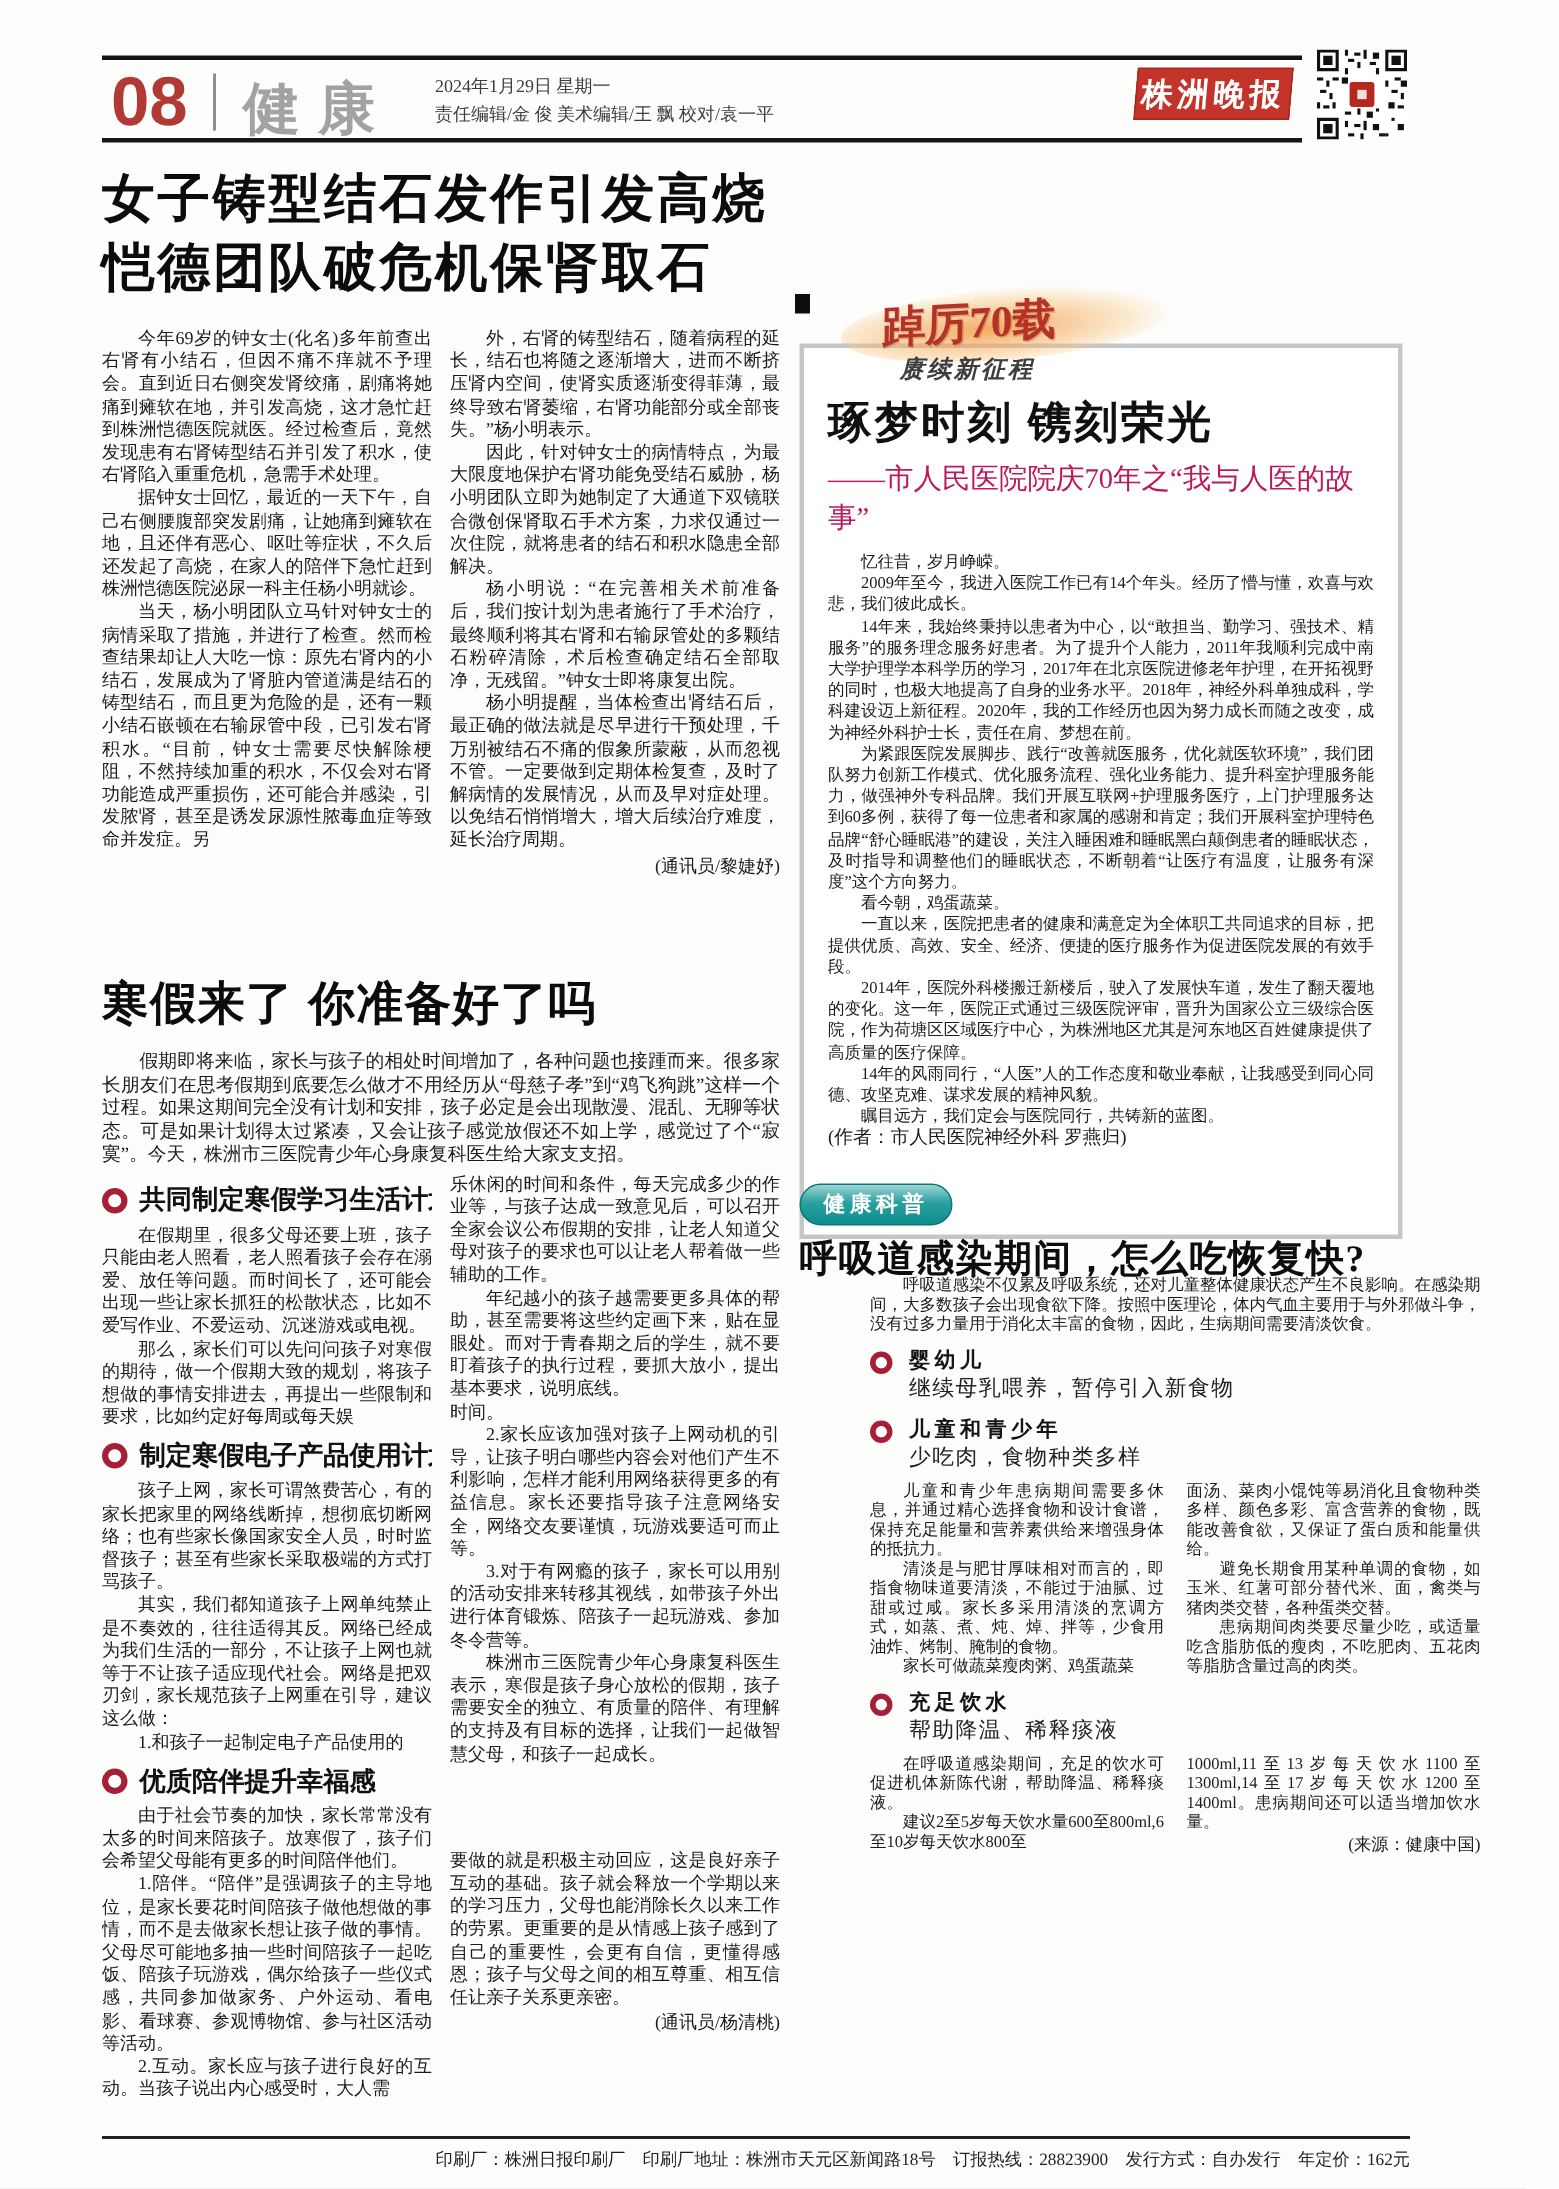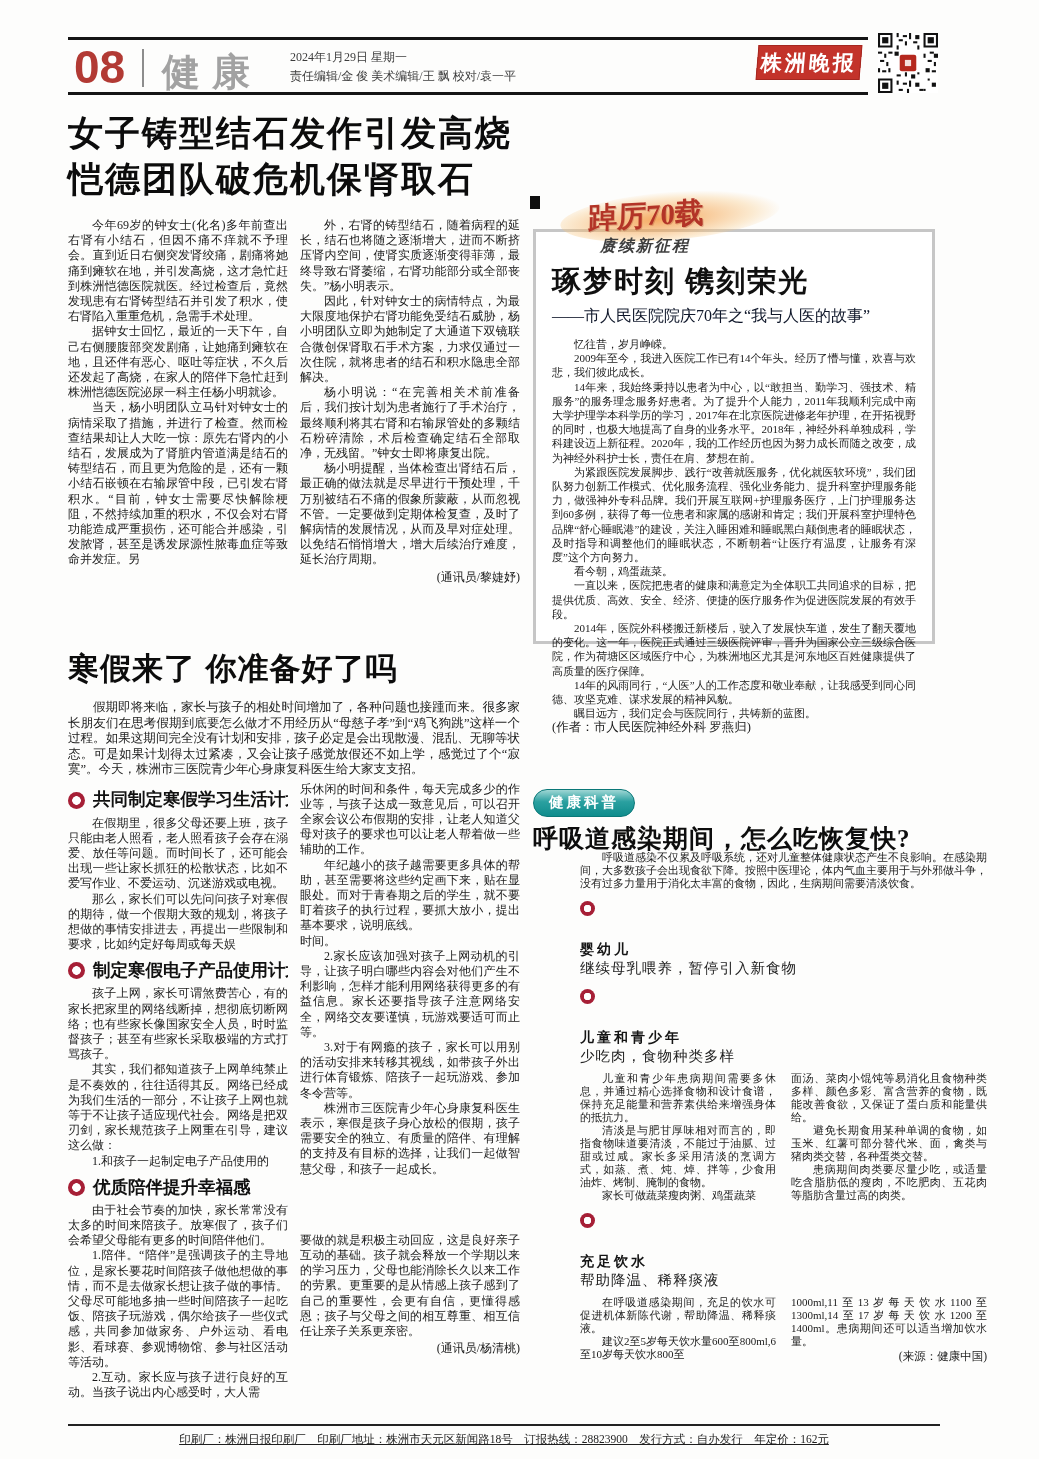--- a/index.html
+++ b/index.html
@@ -38,41 +38,41 @@
   .a3box{position:absolute;border:3px solid #c6c6c6;background:#fff;box-sizing:border-box;padding:6px 16px 6px;}
   .flame{position:absolute;border-radius:50%;
          background:radial-gradient(ellipse at 45% 55%, rgba(243,150,60,.8), rgba(248,199,128,.35) 55%, rgba(255,255,255,0) 72%);
          transform:rotate(-5deg);}
   .badge70{position:absolute;font-family:"Liberation Serif",serif;font-weight:bold;font-size:29px;color:#b33427;
            transform:rotate(-3deg) skewX(-4deg);text-shadow:1px 1px 0 rgba(150,40,20,.25);white-space:nowrap;}
   .badge70b{position:absolute;font-family:"Liberation Sans",sans-serif;font-weight:bold;font-style:italic;
             font-size:16px;color:#3f3f3f;letter-spacing:2px;white-space:nowrap;}
   .cornersq{position:absolute;background:#0e0e0e;}
   .a3title{font-family:"Liberation Serif",serif;font-weight:bold;font-size:29px;letter-spacing:2px;color:#101010;margin:24px 0 4px;}
-  .a3sub{font-size:16px;color:#0f172a;margin:0 0 10px;}
+  .a3sub{font-size:19px;color:#be185d;margin:0 0 10px;}
   .a3body p{margin:0;text-indent:2em;text-align:justify;font-size:11px;line-height:14.2px;color:#1b1b1b;}
   .a3body .byline{font-size:12.5px;text-indent:0;}
   
   .pill{display:inline-block;padding:3px 15px 4px;border-radius:14px;border:1px solid #0a7878;
         background:linear-gradient(180deg,#9ed6d4 0%,#2aa0a0 45%,#0f8c8c 100%);color:#fff;
         font-family:"Liberation Sans",sans-serif;font-weight:bold;font-size:14.5px;letter-spacing:3px;}
   .a4title{font-family:"Liberation Serif",serif;font-weight:bold;font-size:25px;letter-spacing:1px;color:#0d0d0d;}
   .a4flow{position:absolute;overflow:hidden;}
   .a4flow .bd,.a4flow p{font-size:11px;line-height:13px;}
-  .a4head{display:flex;gap:25px;margin:9px 0 6px;flex-direction:column;}
+  .a4head{display:flex;gap:11px;margin:9px 0 6px;}
   .donut2{width:15px;height:15px;border-radius:50%;flex:0 0 15px;margin-top:2px;
           background:radial-gradient(circle at 50% 50%, #fff 0 3.5px, #a61f36 4px 100%);}
   .a4h1{font-weight:bold;font-size:14px;letter-spacing:3px;color:#141414;line-height:18px;}
   .a4h2{font-size:14.5px;letter-spacing:1px;color:#222;line-height:19px;}
   .a4cols{display:flex;gap:15px;margin-bottom:2px;}
   .a4cols .col{width:196px;}
   .a4 .source{text-align:right;font-size:11.5px;margin:2px 0 0;}
   
   .footline{position:absolute;background:#222;height:2px;}
-  .foot{position:absolute;font-size:11.5px;color:#1e1e1e;text-align:center;white-space:nowrap;text-decoration:underline;}
+  .foot{position:absolute;font-size:11.5px;color:#1e1e1e;text-align:right;white-space:nowrap;}
   
   .qr{position:absolute;}
 </style>
 </head>
 <body>
 
 <div class="page">
 
   <div class="rule" style="left:68px;top:37px;width:800px;height:3px;"></div>
   <div class="rule" style="left:68px;top:92px;width:800px;height:3px;"></div>
@@ -194,21 +194,21 @@
         <p class="bd">2.家长应该加强对孩子上网动机的引导，让孩子明白哪些内容会对他们产生不利影响，怎样才能利用网络获得更多的有益信息。家长还要指导孩子注意网络安全，网络交友要谨慎，玩游戏要适可而止等。</p>
         <p class="bd">3.对于有网瘾的孩子，家长可以用别的活动安排来转移其视线，如带孩子外出进行体育锻炼、陪孩子一起玩游戏、参加冬令营等。</p>
         <p class="bd">株洲市三医院青少年心身康复科医生表示，寒假是孩子身心放松的假期，孩子需要安全的独立、有质量的陪伴、有理解的支持及有目标的选择，让我们一起做智慧父母，和孩子一起成长。</p>
         <p class="bd" style="margin-top:56px;text-indent:0;">要做的就是积极主动回应，这是良好亲子互动的基础。孩子就会释放一个学期以来的学习压力，父母也能消除长久以来工作的劳累。更重要的是从情感上孩子感到了自己的重要性，会更有自信，更懂得感恩；孩子与父母之间的相互尊重、相互信任让亲子关系更亲密。</p>
         <p class="bd byline">(通讯员/杨清桃)</p>
       </div>
     </div>
   </div>
 
   <div class="cornersq" style="left:530px;top:196px;width:10px;height:13px;"></div>
-  <div class="a3box" style="left:533px;top:229px;width:402px;height:415px;">
+  <div class="a3box" style="left:533px;top:229px;width:402px;height:597px;">
     <div class="a3title">琢梦时刻  镌刻荣光</div>
     <div class="a3sub">——市人民医院院庆70年之“我与人医的故事”</div>
     <div class="a3body">
       <p>忆往昔，岁月峥嵘。</p>
       <p>2009年至今，我进入医院工作已有14个年头。经历了懵与懂，欢喜与欢悲，我们彼此成长。</p>
       <p>14年来，我始终秉持以患者为中心，以“敢担当、勤学习、强技术、精服务”的服务理念服务好患者。为了提升个人能力，2011年我顺利完成中南大学护理学本科学历的学习，2017年在北京医院进修老年护理，在开拓视野的同时，也极大地提高了自身的业务水平。2018年，神经外科单独成科，学科建设迈上新征程。2020年，我的工作经历也因为努力成长而随之改变，成为神经外科护士长，责任在肩、梦想在前。</p>
       <p>为紧跟医院发展脚步、践行“改善就医服务，优化就医软环境”，我们团队努力创新工作模式、优化服务流程、强化业务能力、提升科室护理服务能力，做强神外专科品牌。我们开展互联网+护理服务医疗，上门护理服务达到60多例，获得了每一位患者和家属的感谢和肯定；我们开展科室护理特色品牌“舒心睡眠港”的建设，关注入睡困难和睡眠黑白颠倒患者的睡眠状态，及时指导和调整他们的睡眠状态，不断朝着“让医疗有温度，让服务有深度”这个方向努力。</p>
       <p>看今朝，鸡蛋蔬菜。</p>
       <p>一直以来，医院把患者的健康和满意定为全体职工共同追求的目标，把提供优质、高效、安全、经济、便捷的医疗服务作为促进医院发展的有效手段。</p>
       <p>2014年，医院外科楼搬迁新楼后，驶入了发展快车道，发生了翻天覆地的变化。这一年，医院正式通过三级医院评审，晋升为国家公立三级综合医院，作为荷塘区区域医疗中心，为株洲地区尤其是河东地区百姓健康提供了高质量的医疗保障。</p>

